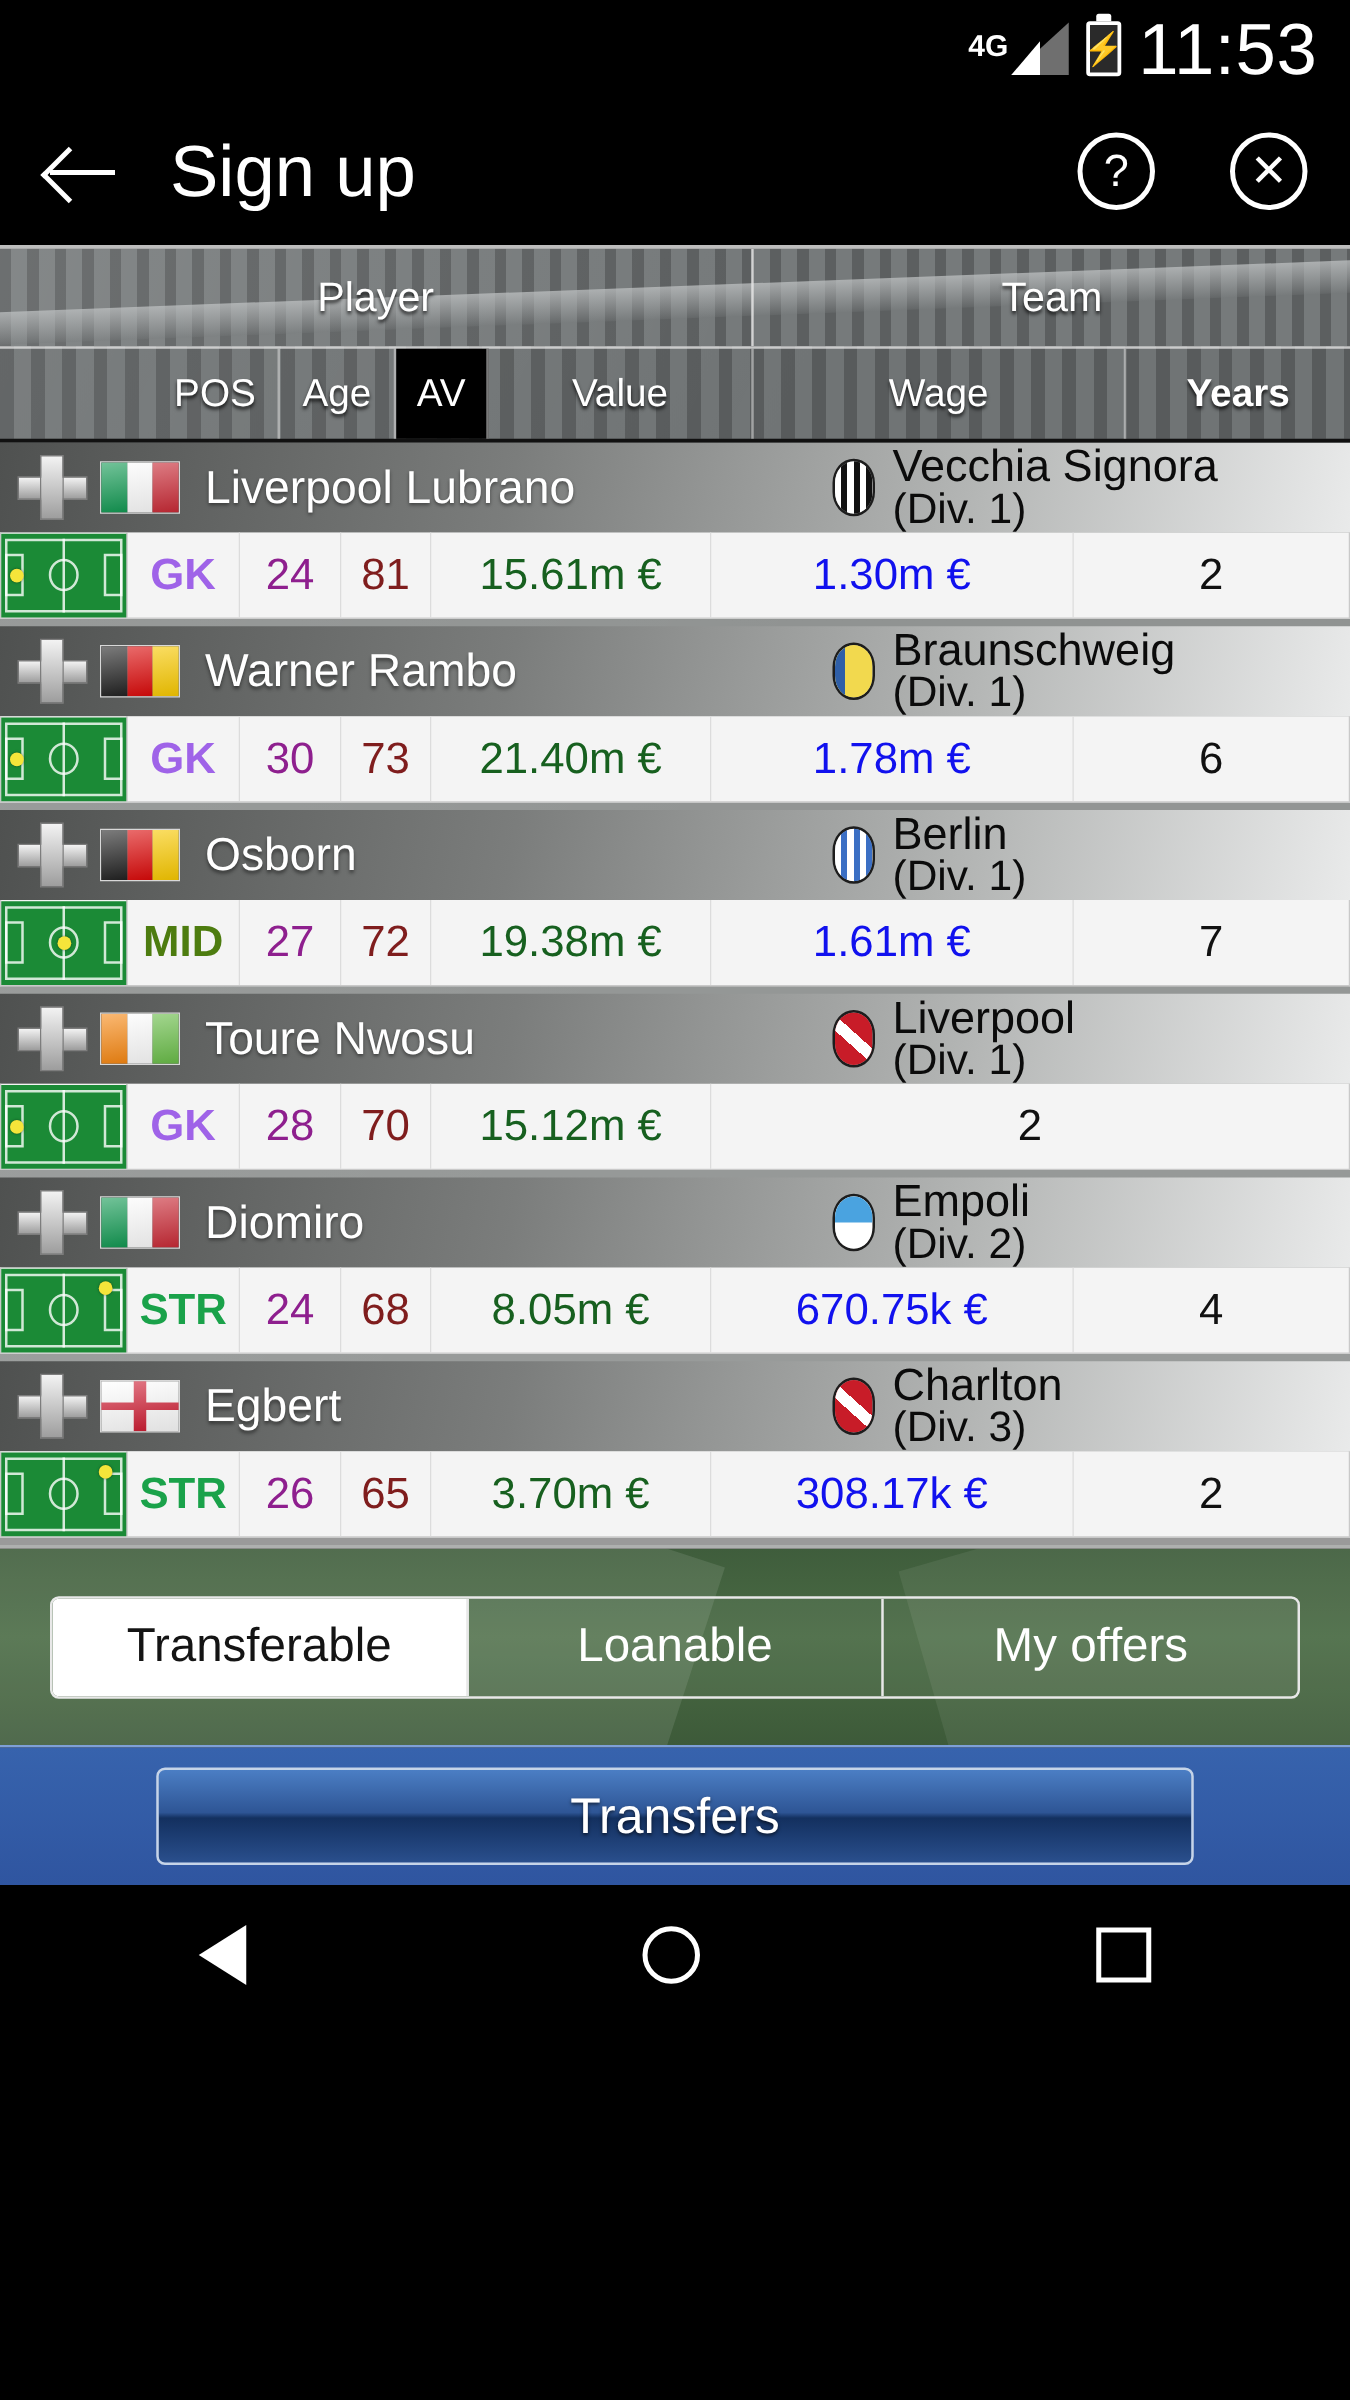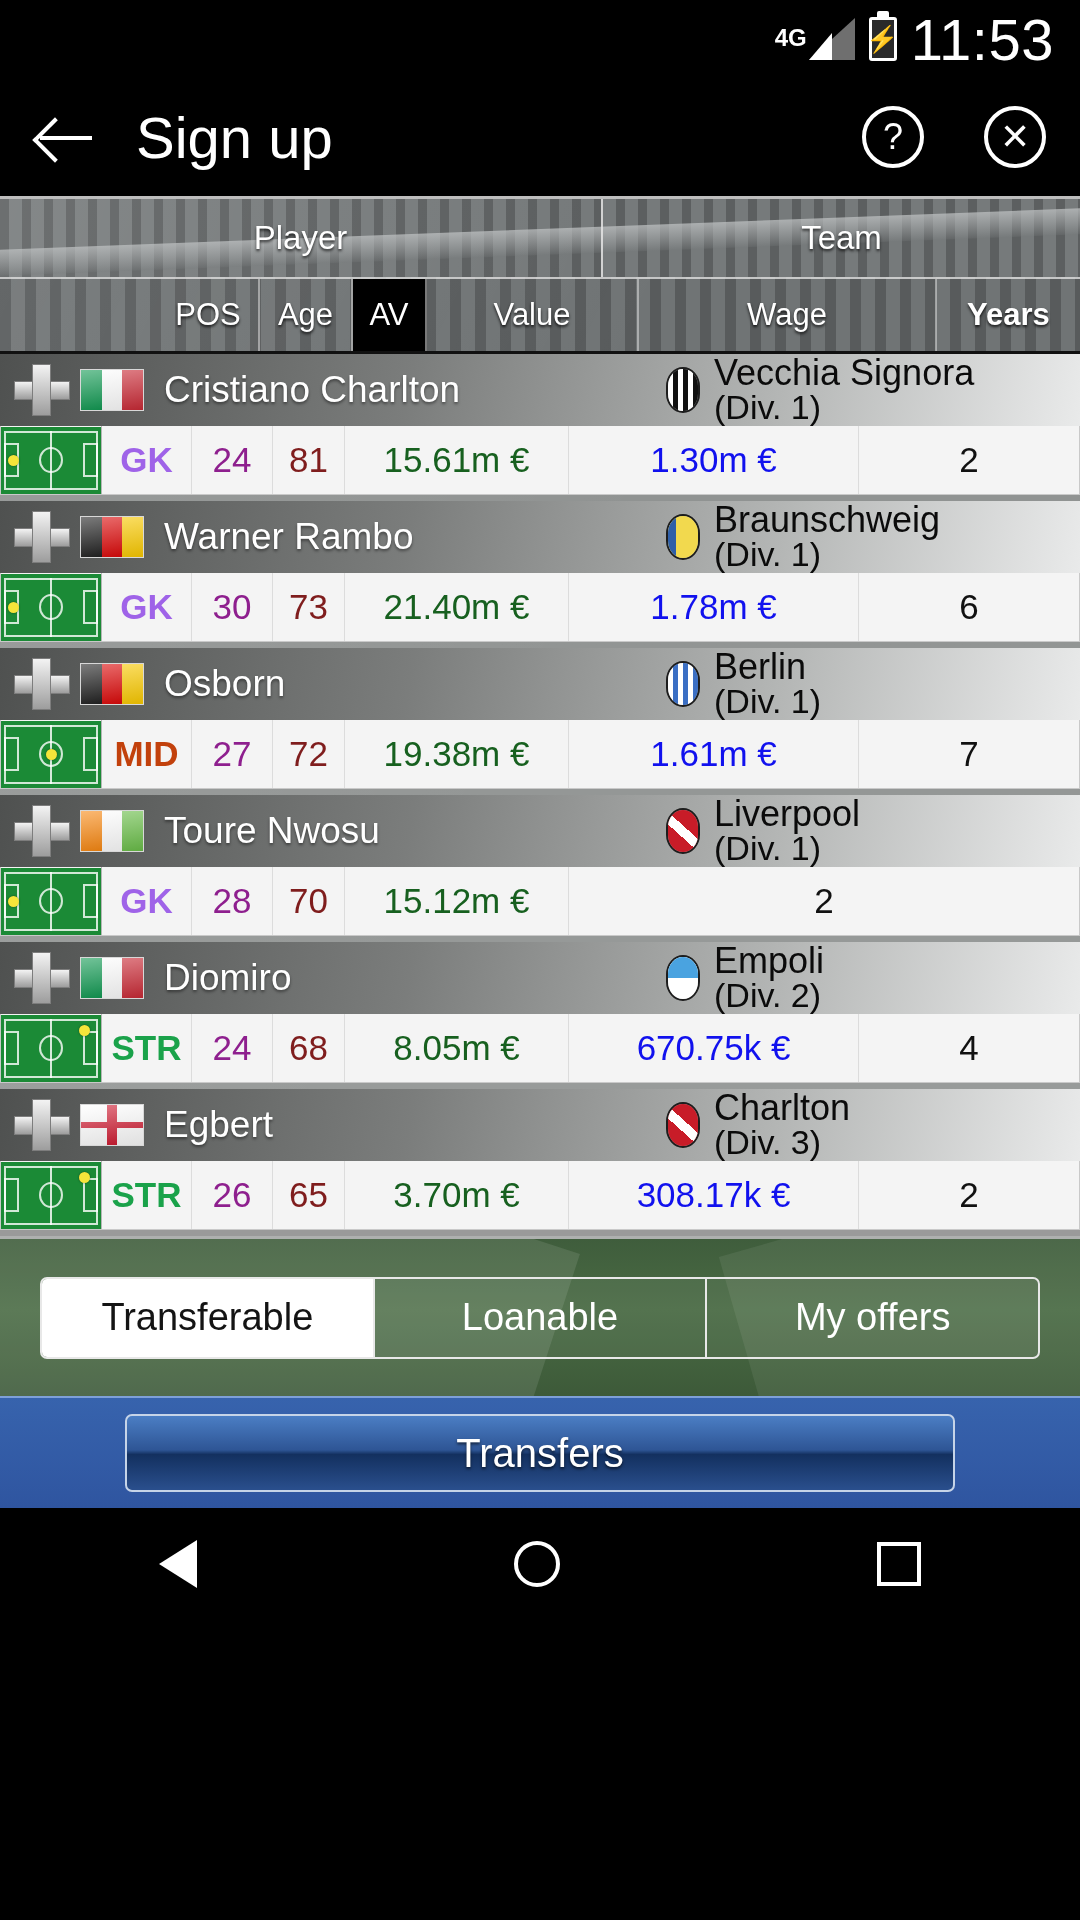--- a/index.html
+++ b/index.html
@@ -79,21 +79,20 @@
   
   .col-hdr {
     position: relative; height: 77px; display: flex; z-index: 3;
     background:
       linear-gradient(115deg, rgba(255,255,255,.07) 0%, rgba(255,255,255,0) 60%),
       repeating-linear-gradient(90deg, #585b5c 0px, #585b5c 11px,
                                        #707475 11px, #707475 25px),
       #636667;
     border-top: 2px solid rgba(225,225,225,.8);
     border-bottom: 3px solid #111;
-    padding-left: 36px;
   }
   .col-hdr .ch {
     display: flex; align-items: center; justify-content: center;
     color: #fff; font-size: 31px; text-shadow: 0 2px 3px rgba(0,0,0,.8);
     border-right: 2px solid rgba(220,220,220,.55); cursor: pointer;
   }
   .ch-posfill { flex: 0 0 122px; border-right: none !important; }
   .ch-pos   { flex: 0 0 102px; }
   .ch-age   { flex: 0 0 93px; }
   .ch-av    { flex: 0 0 74px; background: #000; text-shadow: none; }
@@ -260,21 +259,21 @@
             <span class="v"></span>
           </div>
           <div class="flag">
             <div style="position:absolute;inset:0;display:flex">
               <div style="flex:1;background:#009246"></div>
               <div style="flex:1;background:#ffffff"></div>
               <div style="flex:1;background:#ce2b37"></div>
             </div>
             <i></i>
           </div>
-          <div class="pname">Cristiano Charlton</div>
+          <div class="pname">Liverpool Lubrano</div>
           <div class="team-block">
             <div class="shield">
               <div style="position:absolute;inset:0;background:repeating-linear-gradient(90deg,#ffffff 0 5px,#111111 5px 10px)"></div>
             </div>
             <div class="tname">Vecchia Signora<small>(Div. 1)</small></div>
           </div>
         </div>
         <div class="card-stats">
           <div class="cs-pitch">
             <div class="pitch">
@@ -362,21 +361,21 @@
           <div class="cs-pitch">
             <div class="pitch">
               <div class="ln border"></div>
               <div class="ln mid"></div>
               <div class="ln circ"></div>
               <div class="ln boxL"></div>
               <div class="ln boxR"></div>
               <div class="dot" style="left:45px;top:28px"></div>
             </div>
           </div>
-          <div class="cs-pos" style="color:#c2410c">MID</div>
+          <div class="cs-pos" style="color:#4d7c0f">MID</div>
           <div class="cs-age">27</div>
           <div class="cs-av">72</div>
           <div class="cs-value">19.38m €</div>
           <div class="cs-wage">1.61m €</div>
           <div class="cs-years">7</div>
         </div>
       </div>
       <div class="card">
         <div class="card-top">
           <div class="plus-icon">

